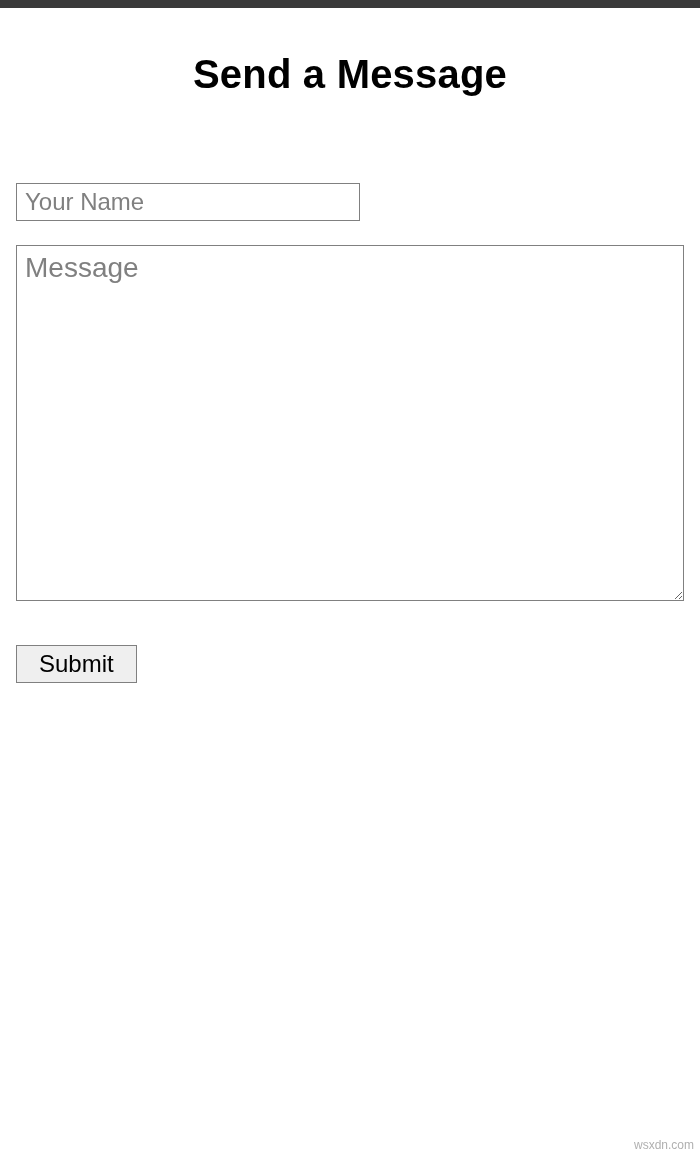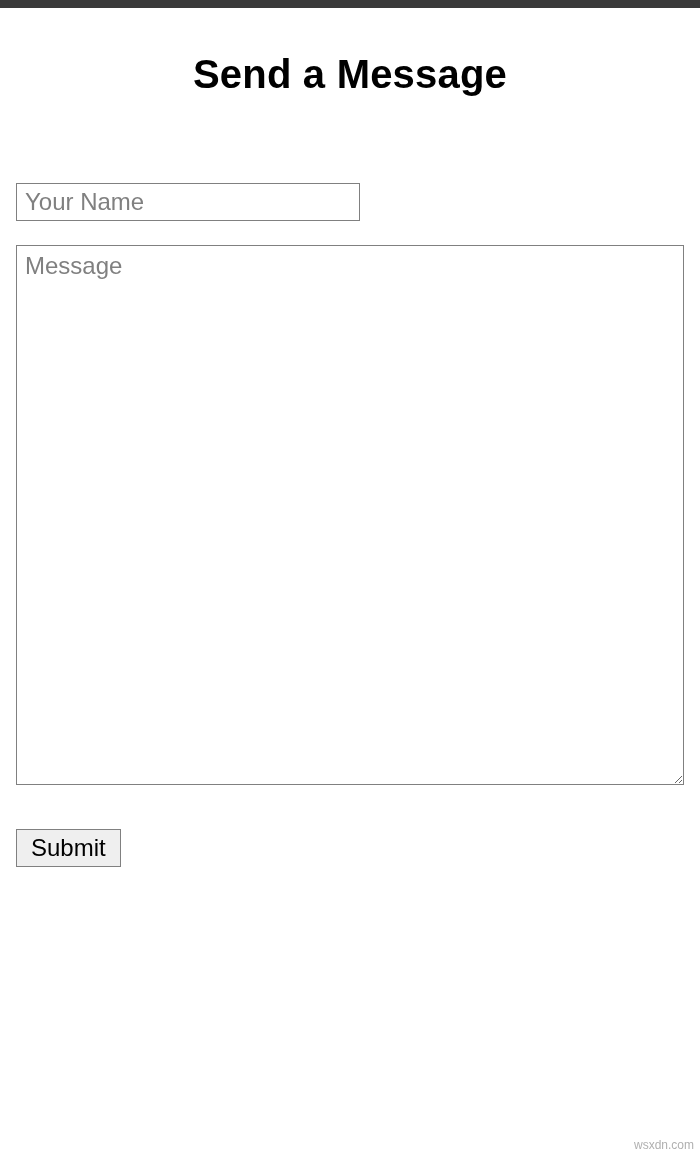--- a/index.html
+++ b/index.html
@@ -44,38 +44,38 @@
       border: 1px solid #808080;
       background: #ffffff;
       color: #a21caf;
     }
     .text-field::placeholder {
       color: #808080;
     }
     textarea.message-field {
       display: block;
       width: 668px;
-      height: 540px;
+      height: 356px;
       margin-top: -10px;
       margin-bottom: 44px;
       padding: 6px 8px;
-      font-size: 24px;
+      font-size: 28px;
       font-family: "Helvetica Neue", Arial, sans-serif;
       border: 1px solid #808080;
       background: #ffffff;
       color: #ef4444;
       resize: both;
     }
     textarea.message-field::placeholder {
       color: #808080;
     }
     button.submit-btn {
       font-size: 24px;
       font-family: Arial, sans-serif;
-      padding: 4px 14px;
+      padding: 4px 22px;
       border: 1px solid #808080;
       background: #efefef;
       cursor: pointer;
     }
     .watermark {
       position: absolute;
       right: 6px;
       bottom: 4px;
       font-size: 12px;
       font-family: Arial, sans-serif;

